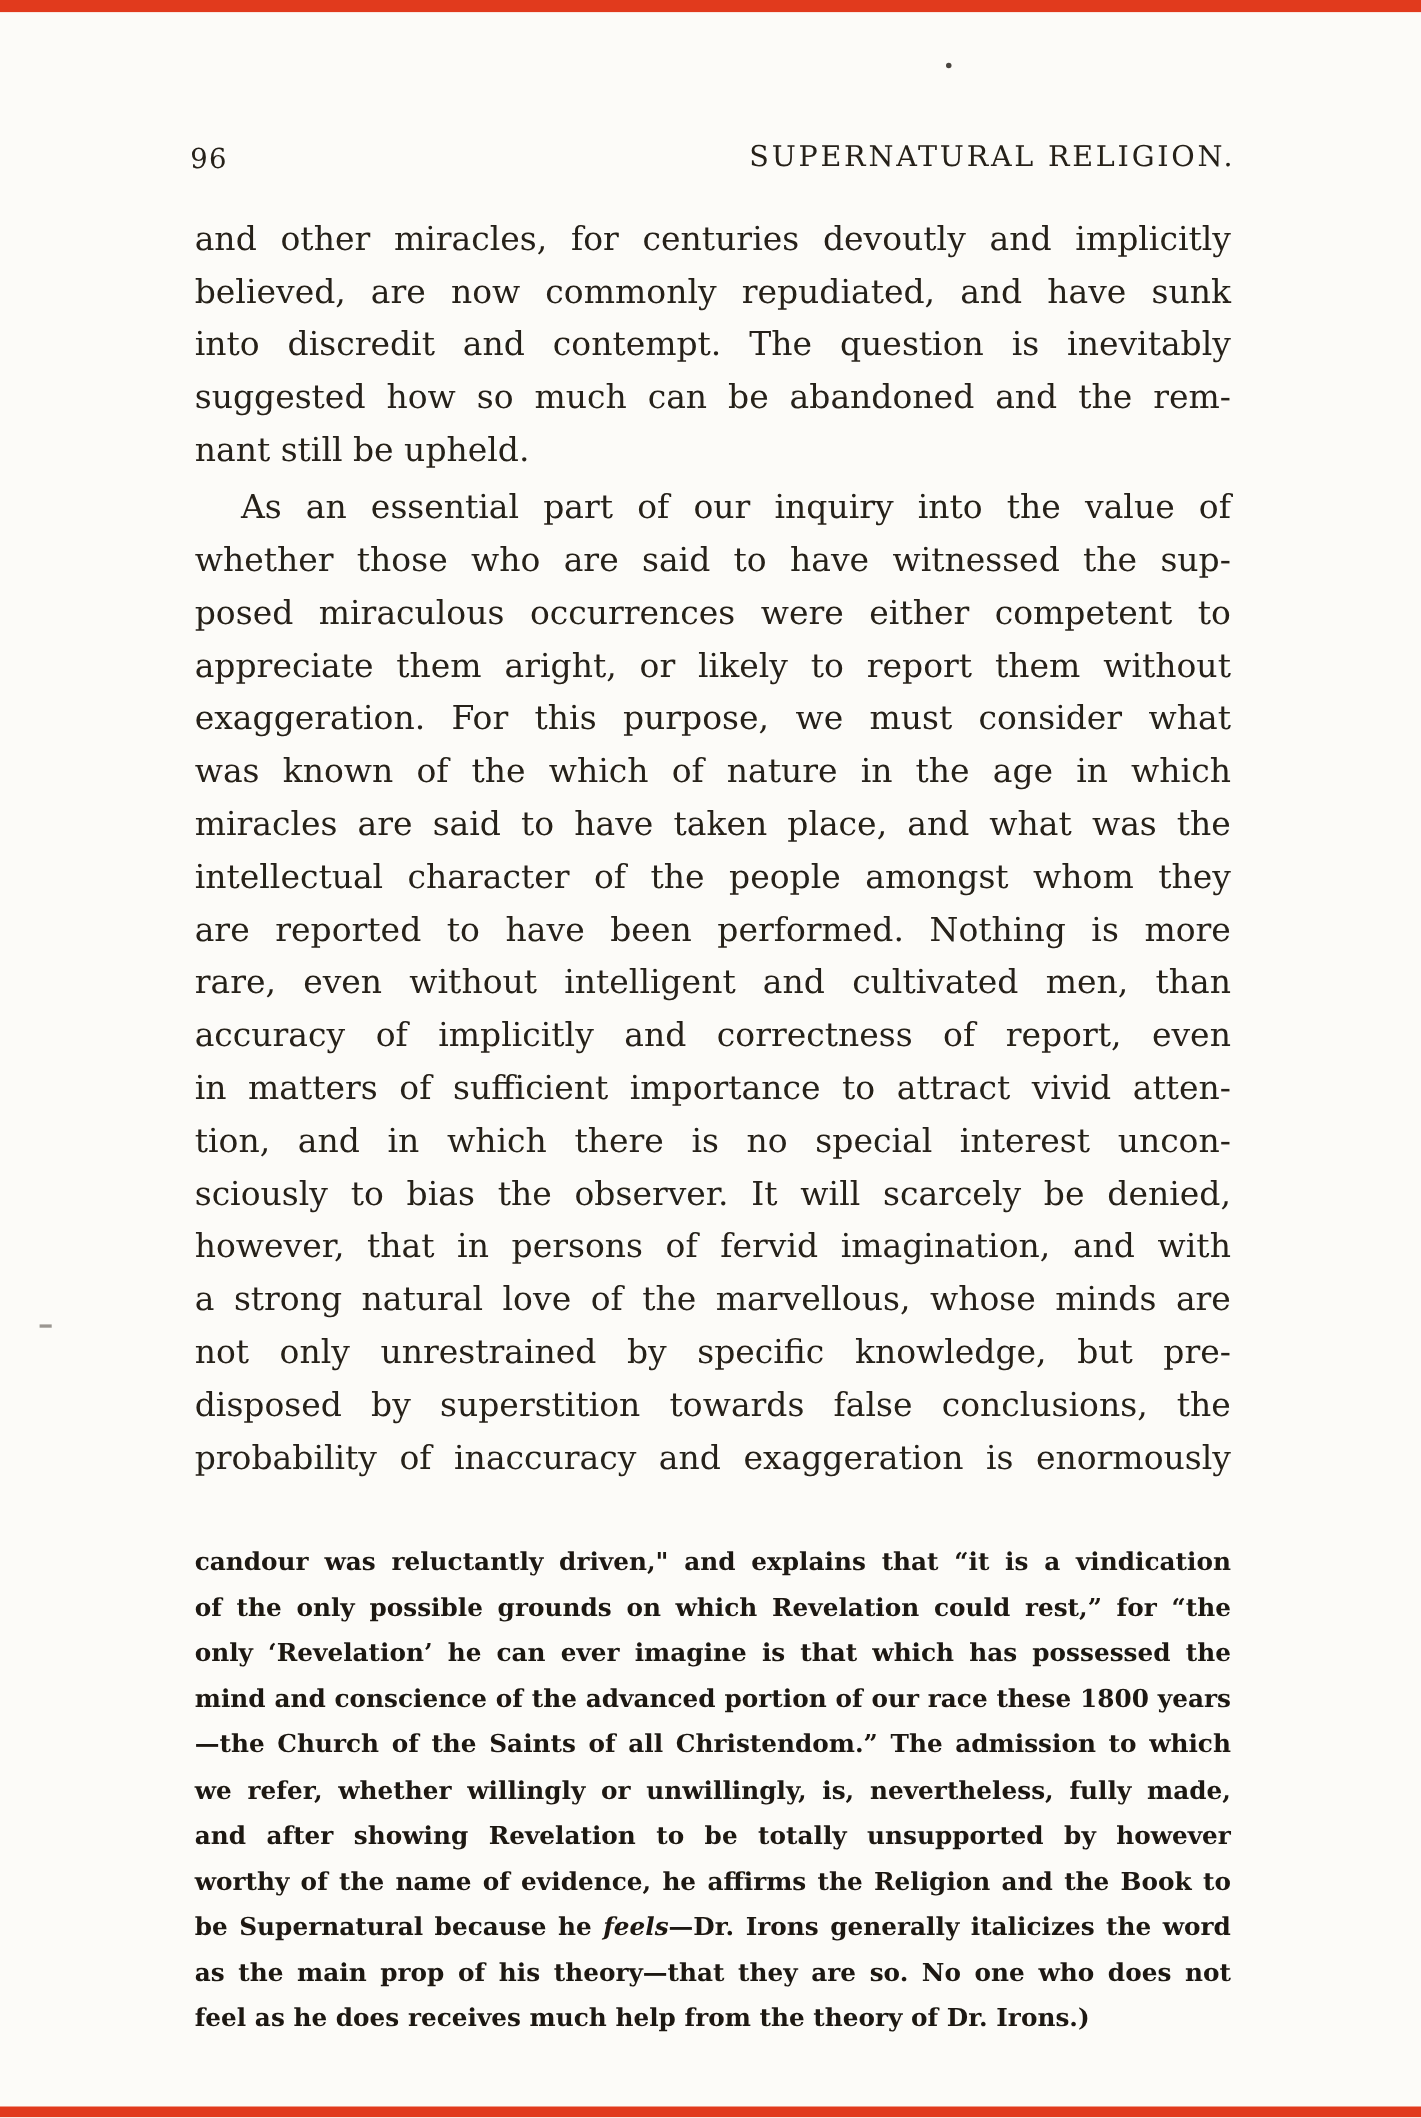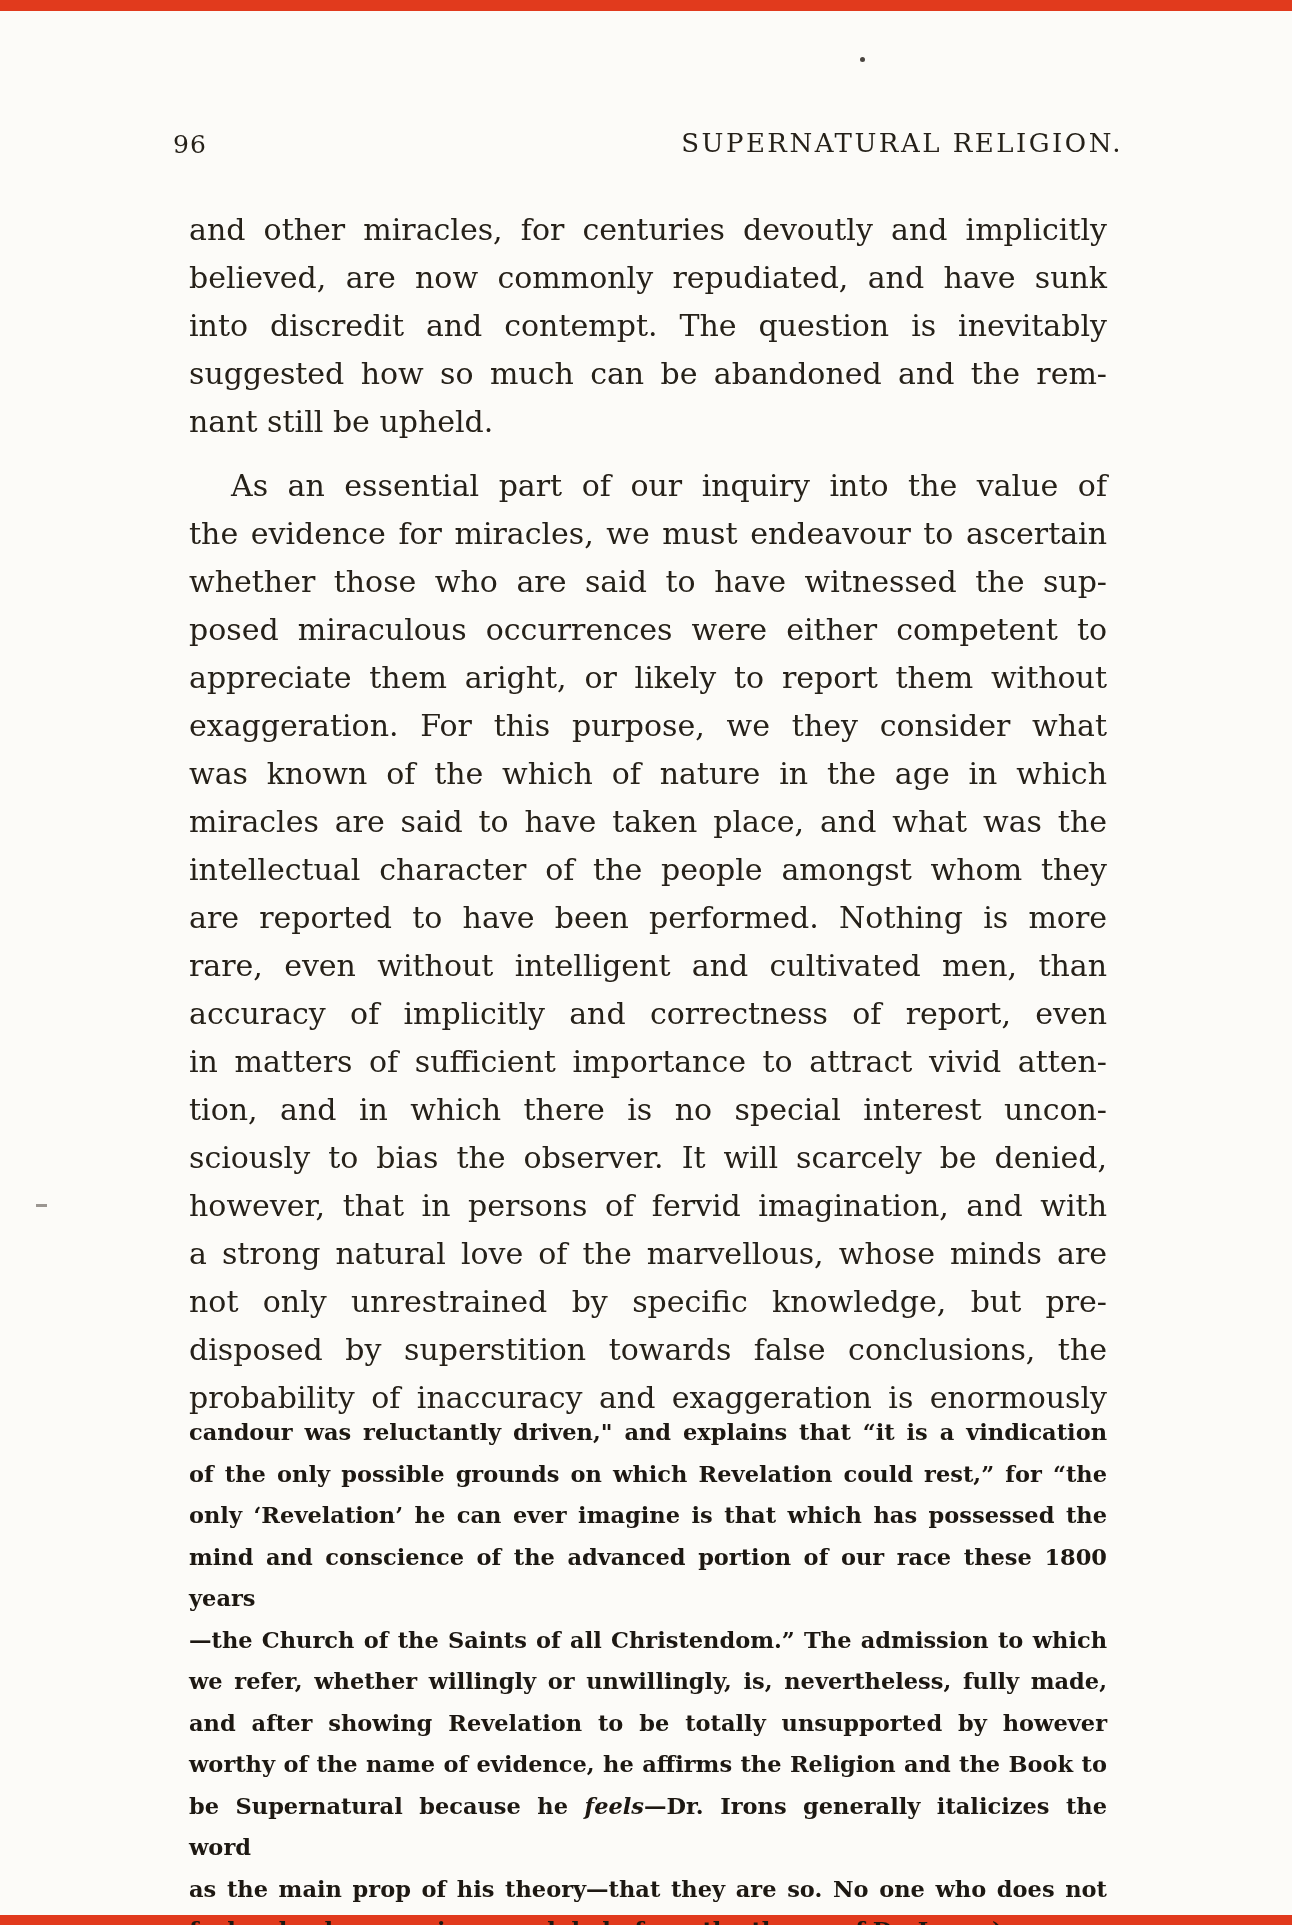--- a/index.html
+++ b/index.html
@@ -40,21 +40,21 @@
     text-align: right;
     font-size: 26px;
     letter-spacing: 2.5px;
   }
 
   .body-text {
     top: 190px;
     font-size: 30px;
     line-height: 48px;
   }
-  .para { margin: 16px; }
+  .para { margin: 4px; }
   .para.indent .line:first-child { text-indent: 42px; }
   .line {
     text-align: justify;
     text-align-last: justify;
   }
   .line.last { text-align-last: left; }
   .line em { font-style: italic; }
 
   .footnote {
     top: 1396px;
@@ -102,25 +102,24 @@
   <div class="column body-text">
       <div class="para">
         <div class="line">and other miracles, for centuries devoutly and implicitly</div>
         <div class="line">believed, are now commonly repudiated, and have sunk</div>
         <div class="line">into discredit and contempt. The question is inevitably</div>
         <div class="line">suggested how so much can be abandoned and the rem-</div>
         <div class="line last">nant still be upheld.</div>
       </div>
       <div class="para indent">
         <div class="line">As an essential part of our inquiry into the value of</div>
-        <div class="line">the evidence for miracles, we must endeavour to ascertain</div>
         <div class="line">whether those who are said to have witnessed the sup-</div>
         <div class="line">posed miraculous occurrences were either competent to</div>
         <div class="line">appreciate them aright, or likely to report them without</div>
-        <div class="line">exaggeration. For this purpose, we they consider what</div>
+        <div class="line">exaggeration. For this purpose, we must consider what</div>
         <div class="line">was known of the which of nature in the age in which</div>
         <div class="line">miracles are said to have taken place, and what was the</div>
         <div class="line">intellectual character of the people amongst whom they</div>
         <div class="line">are reported to have been performed. Nothing is more</div>
         <div class="line">rare, even without intelligent and cultivated men, than</div>
         <div class="line">accuracy of implicitly and correctness of report, even</div>
         <div class="line">in matters of sufficient importance to attract vivid atten-</div>
         <div class="line">tion, and in which there is no special interest uncon-</div>
         <div class="line">sciously to bias the observer. It will scarcely be denied,</div>
         <div class="line">however, that in persons of fervid imagination, and with</div>

